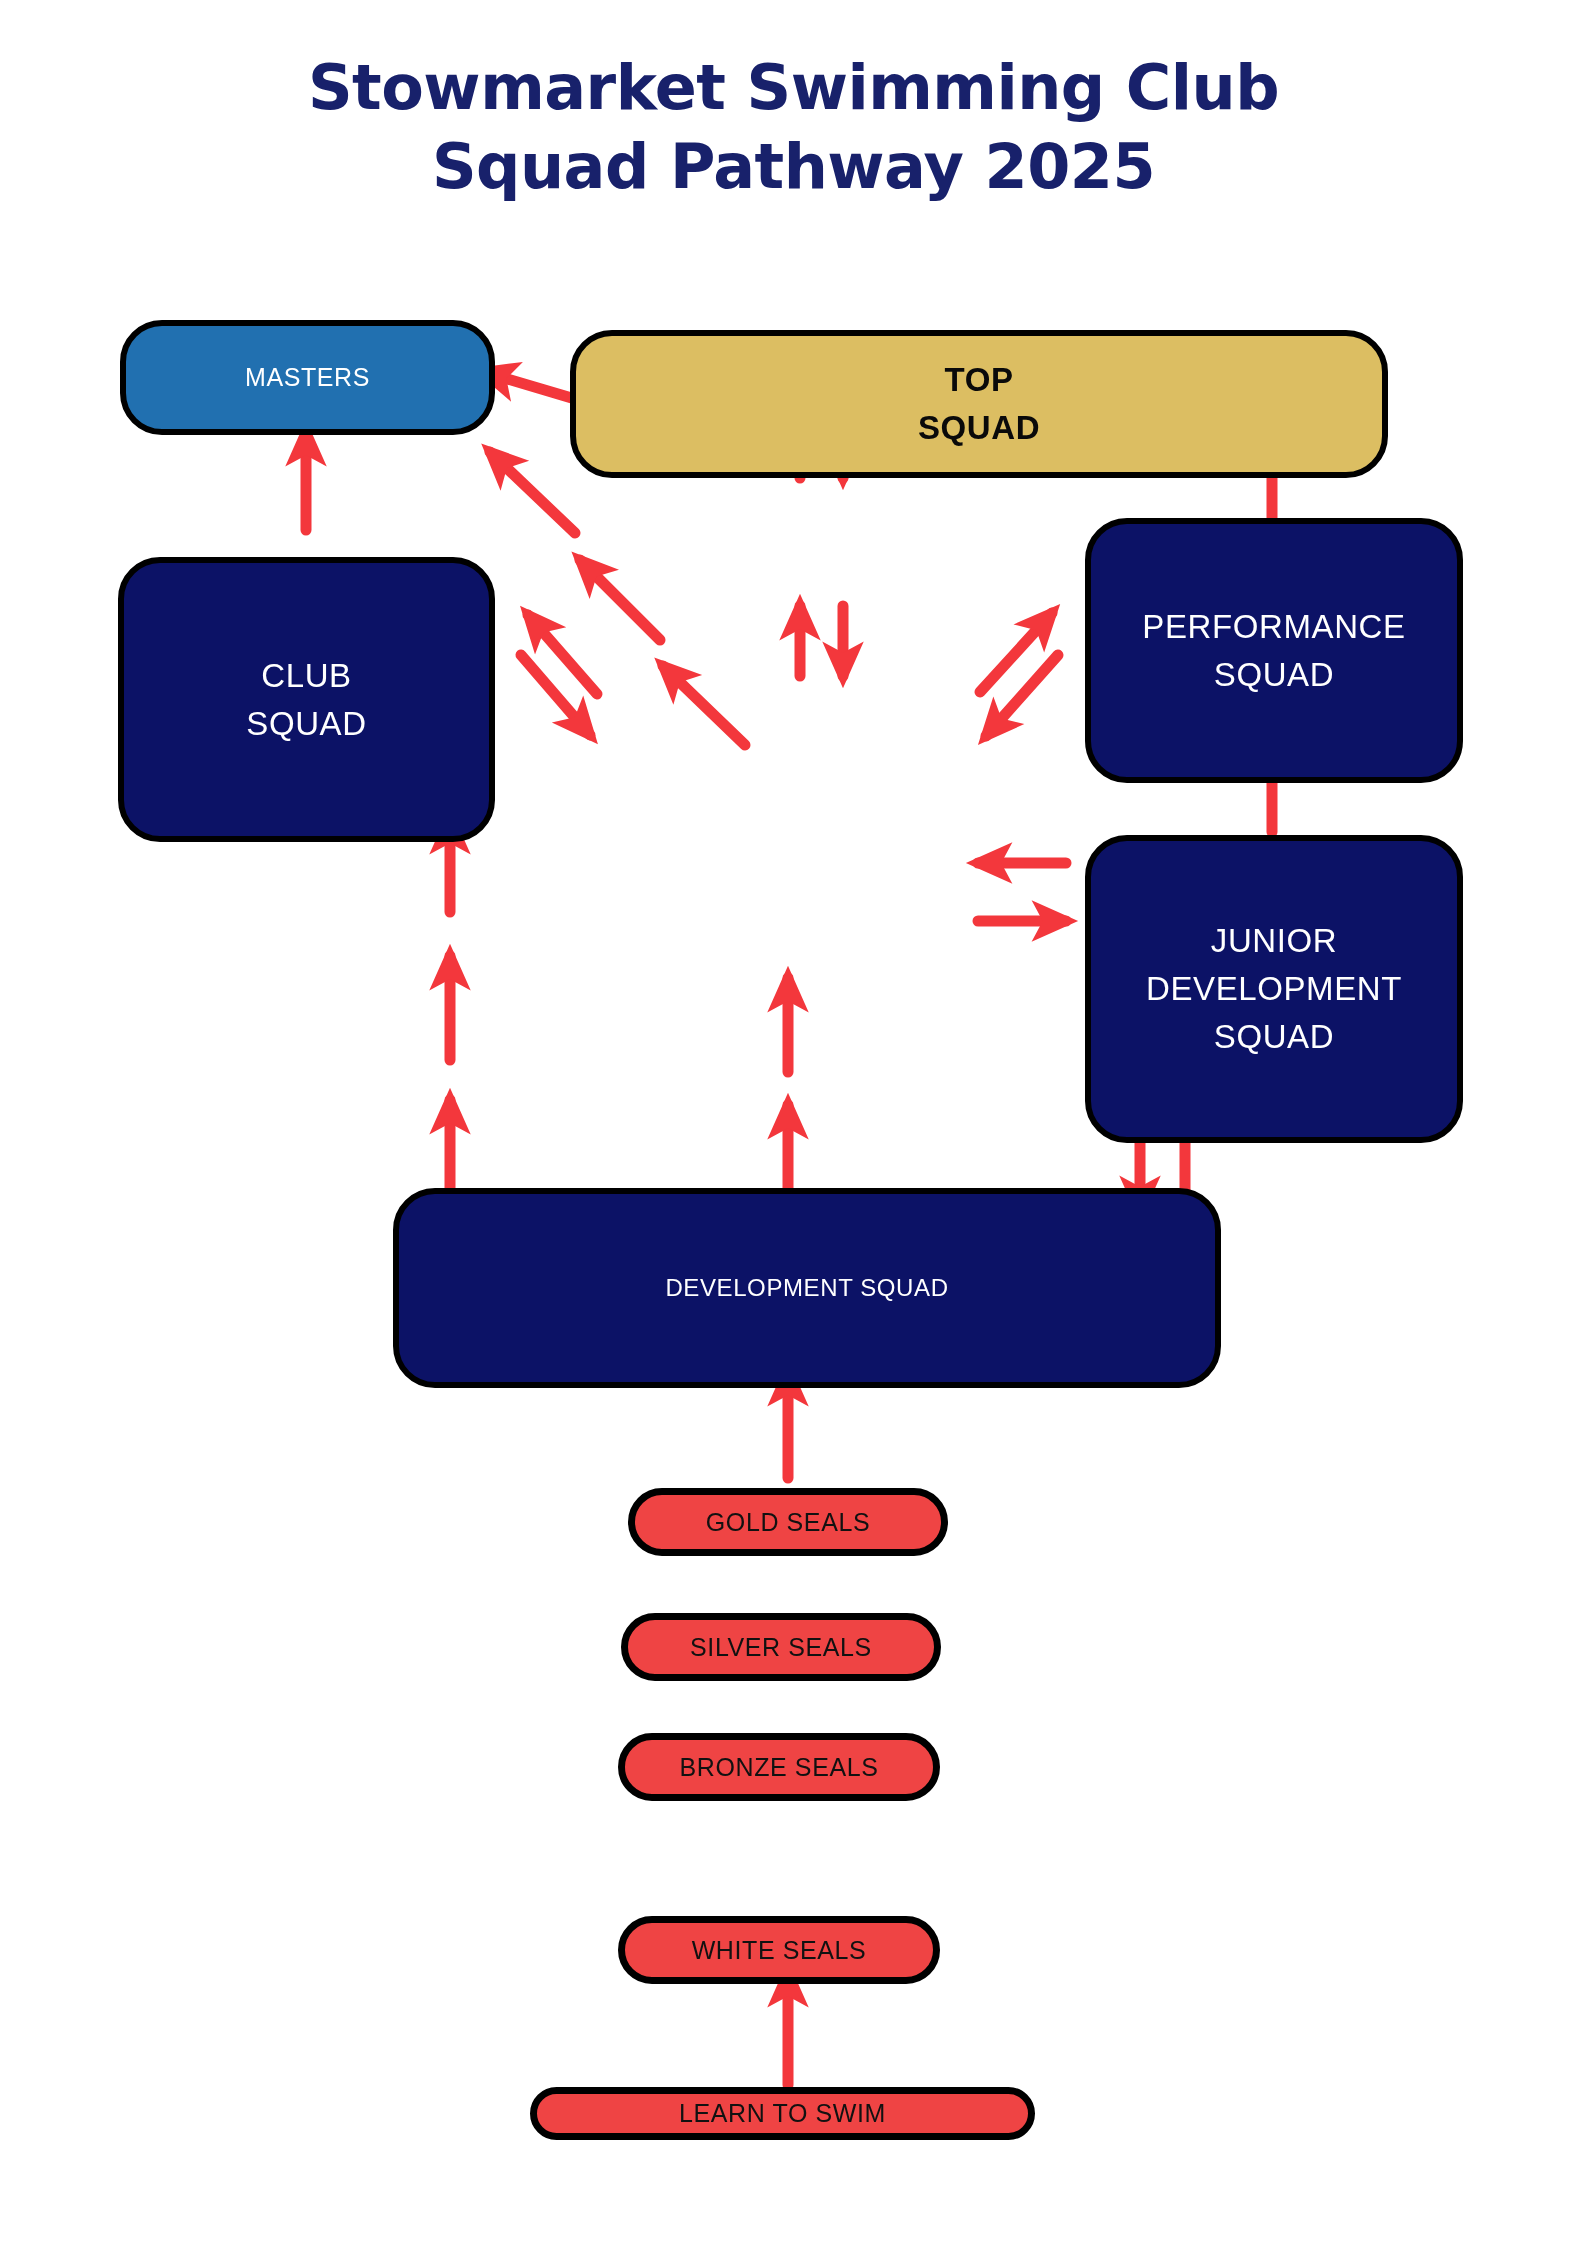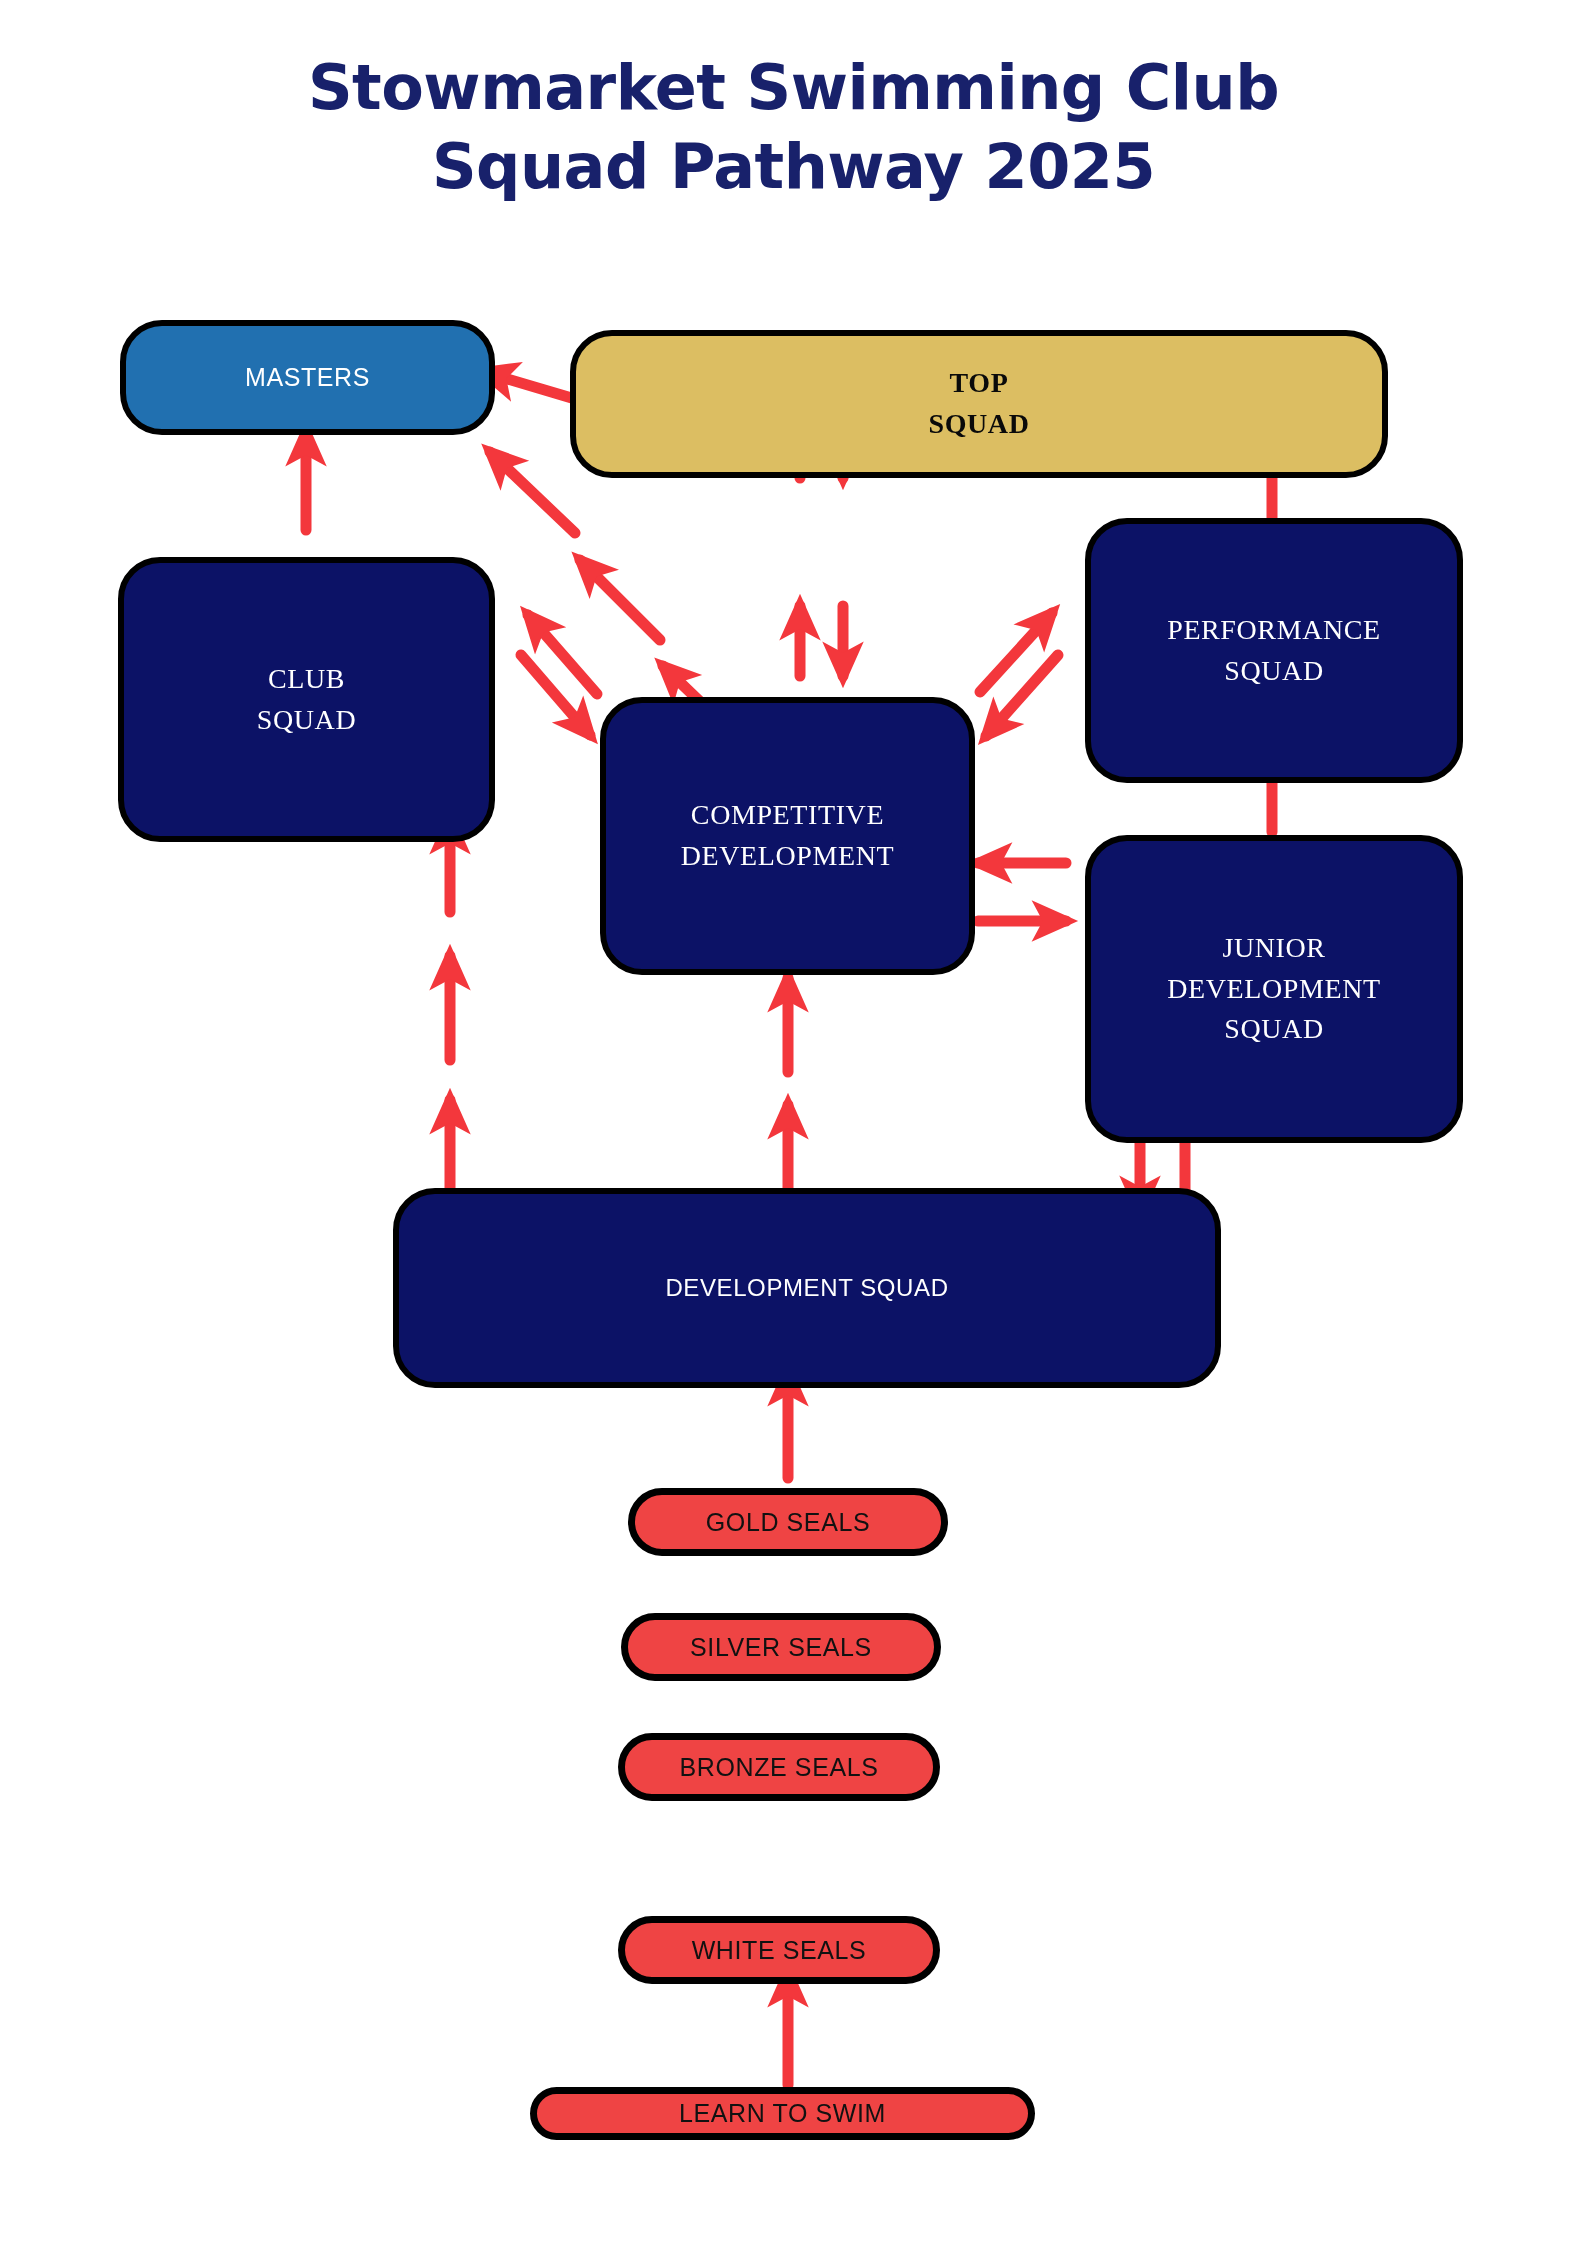--- a/index.html
+++ b/index.html
@@ -50,21 +50,21 @@
     line-height: 1.45;
     white-space: pre-line;
   }
 
   .node.navy        { background: #0c1266; color: #ffffff; border-radius: 42px; }
   .node.blue        { background: #2170b0; color: #ffffff; border-radius: 42px; }
   .node.gold        { background: #dcbe62; color: #0a0a0a; border-radius: 42px; font-weight: bold; }
   .node.pill        { background: #ef4444; color: #111111; border-radius: 999px; border-width: 7px; }
 
   .node.f25 .label  { font-size: 25px; letter-spacing: 0.6px; }
-  .node.f27 .label  { font-size: 28px; letter-spacing: 0.6px; font-family: Liberation Serif, serif; }
+  .node.f27 .label  { font-size: 33px; letter-spacing: 0.6px; }
   .node.f28 .label  { font-size: 24px; letter-spacing: 0.6px; }
 
   
   #arrows {
     position: absolute;
     left: 0; top: 0;
     width: 1587px;
     height: 2245px;
     z-index: 2;
     pointer-events: none;
@@ -138,24 +138,20 @@
   <div class="node gold f27" style="left:570px; top:330px; width:818px; height:148px;">
     <span class="label">TOP
 SQUAD</span>
   </div>
 
   <div class="node navy f27" style="left:118px; top:533px; width:377px; height:285px;margin-top:24px;">
     <span class="label">CLUB
 SQUAD</span>
   </div>
 
-  <div class="node navy f27" style="left:600px; top:697px; width:375px; height:278px;">
-    <span class="label">COMPETITIVE
-DEVELOPMENT</span>
-  </div>
 
   <div class="node navy f27" style="left:1085px; top:518px; width:378px; height:265px;">
     <span class="label">PERFORMANCE
 SQUAD</span>
   </div>
 
   <div class="node navy f27" style="left:1085px; top:835px; width:378px; height:308px;">
     <span class="label">JUNIOR
 DEVELOPMENT
 SQUAD</span>

